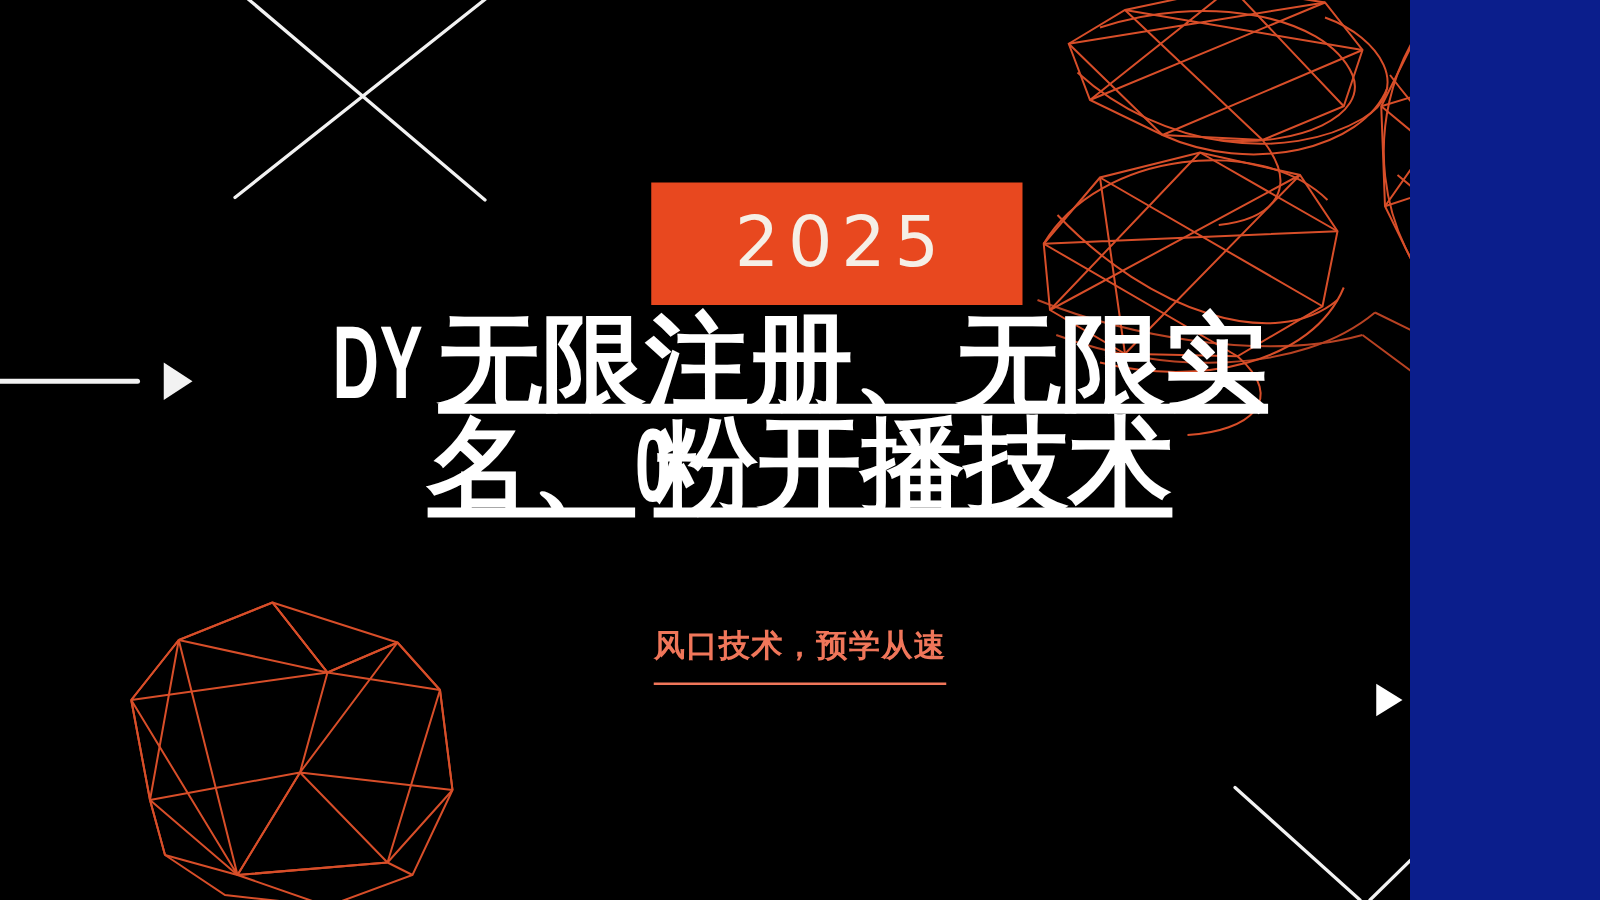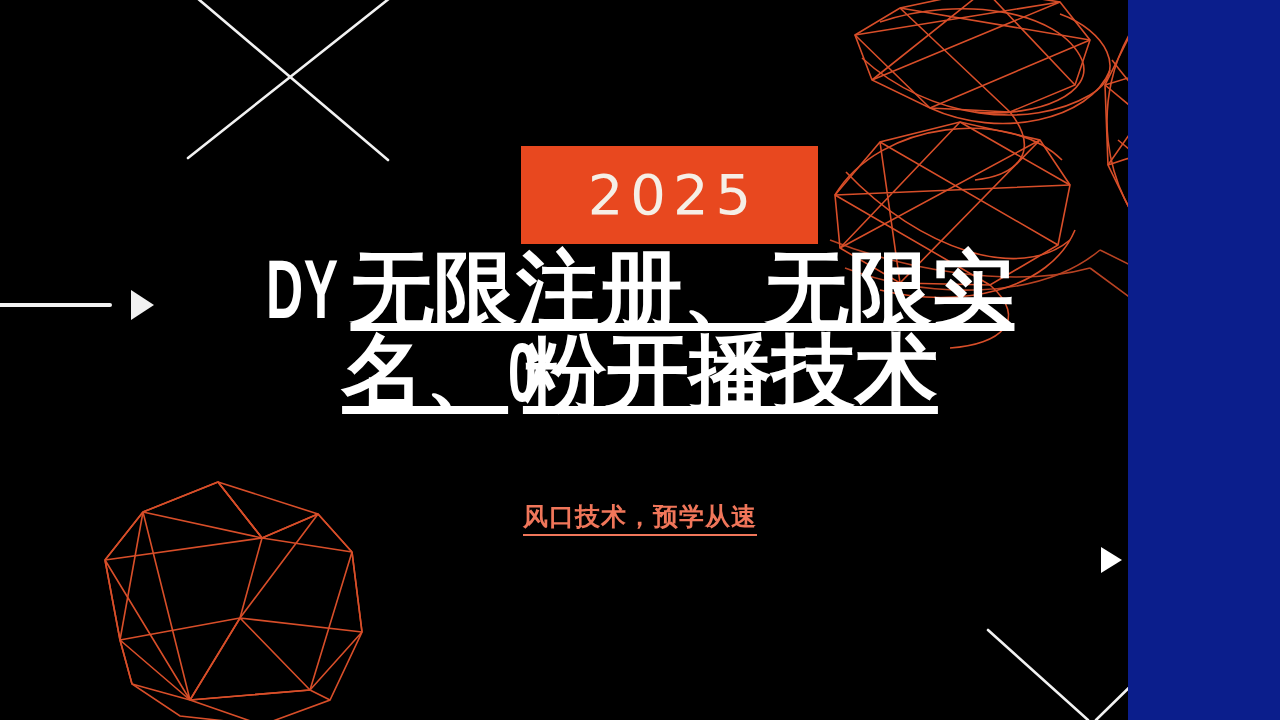--- a/index.html
+++ b/index.html
@@ -89,21 +89,21 @@
     width: 1280px;
     text-align: center;
   }
   .subtitle .sub-text {
     color: #f0765a;
     font-size: 25px;
     font-weight: 700;
     letter-spacing: 1px;
     font-family: "DejaVu Sans", "Liberation Sans", sans-serif;
     border-bottom: 2px solid #f0765a;
-    padding-bottom: 3px;
+    padding-bottom: 15px;
   }
 </style>
 </head>
 <body>
 
 <div id="poster">
 
   <svg class="deco-layer" viewBox="0 0 1280 720" xmlns="http://www.w3.org/2000/svg">
     <g stroke="#e4532c" stroke-width="1.6" fill="none" opacity="0.95">
 

